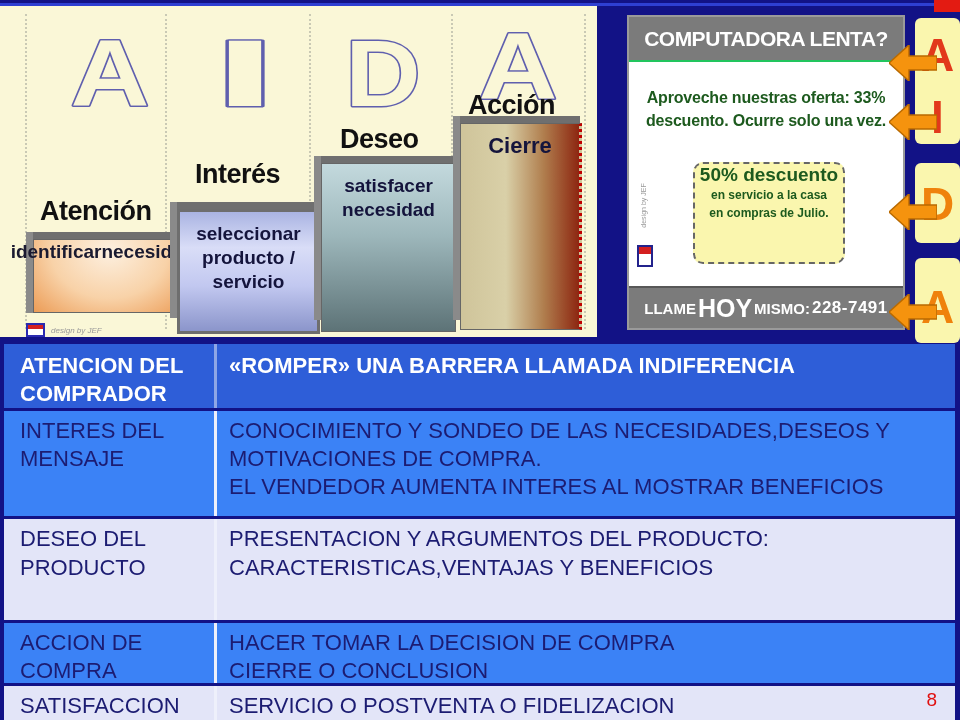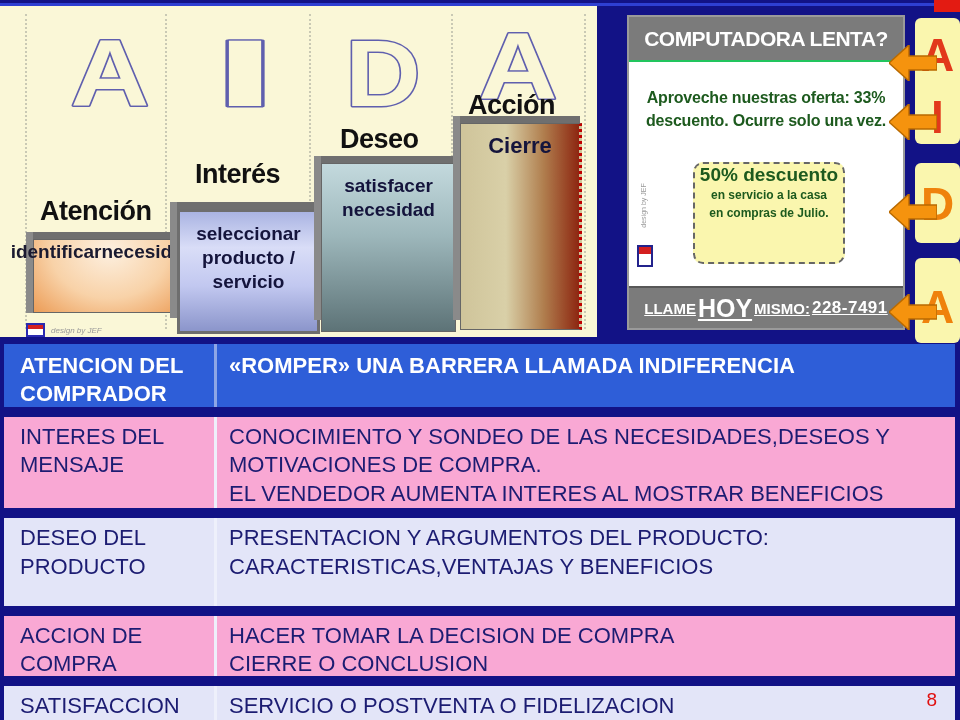--- a/index.html
+++ b/index.html
@@ -41,49 +41,49 @@
   .ad-header{height:43px;background:#7b7b7b;border-bottom:2px solid #22c55e;color:#fff;
              font-weight:bold;font-size:21px;text-align:center;line-height:43px;letter-spacing:-0.5px;}
   .ad-offer{margin-top:24px;text-align:center;color:#1d5a1e;font-weight:bold;font-size:16px;
             line-height:1.45;letter-spacing:-0.2px;}
   .ad-coupon{position:absolute;left:64px;top:145px;width:152px;height:102px;background:#faf6ae;
              border:2px dashed #666;border-radius:10px;text-align:center;box-sizing:border-box;}
   .coupon-title{color:#1d5a1e;font-weight:bold;font-size:19px;}
   .coupon-line{color:#1d5a1e;font-weight:bold;font-size:12px;line-height:1.5;}
   .ad-footer{position:absolute;left:0;right:0;bottom:0;height:40px;background:#7b7b7b;
              border-top:2px solid #585858;color:#fff;text-align:center;display:flex;
-             align-items:center;justify-content:center;gap:2px;text-decoration:underline;}
+             align-items:center;justify-content:center;gap:2px;}
   .f1{font-weight:bold;font-size:15px;}
   .f2{font-weight:bold;font-size:25px;}
   .f3{font-weight:bold;font-size:15px;}
   .f4{font-weight:bold;font-size:17px;letter-spacing:0.5px;}
   .ad-credit-v{position:absolute;left:-16px;top:185px;transform:rotate(-90deg);transform-origin:center;
                font-size:7px;color:#999;width:60px;text-align:center;}
   .ad-flag{position:absolute;left:8px;top:228px;width:12px;height:18px;background:#fff;
            border:2px solid #23238c;}
   .ad-flag::before{content:"";position:absolute;left:0;top:0;right:0;height:7px;background:#d42020;}
 
   
   .strip-block{position:absolute;left:915px;width:45px;background:#faf6ae;border-radius:6px;}
   .strip-letter{position:absolute;left:915px;width:45px;text-align:center;
                 font-weight:bold;font-size:46px;line-height:1;}
   .strip-arrow{position:absolute;left:889px;width:48px;height:36px;z-index:4;}
 
   
   .tbl{position:absolute;left:0;top:344px;width:960px;height:376px;background:#121286;
-       display:flex;flex-direction:column;gap:10px;box-sizing:border-box;padding:0 5px 0 4px;}
+       display:flex;flex-direction:column;gap:3px;box-sizing:border-box;padding:0 5px 0 4px;}
   .t-row{display:flex;box-sizing:border-box;}
   .t-c1{width:210px;box-sizing:border-box;padding:6px 6px 0 16px;}
   .t-c2{flex:1;box-sizing:border-box;padding:6px 6px 0 12px;position:relative;}
   .t-row .t-c1{margin-right:3px;}
   .row-header{height:64px;background:#8ea6e6;}
   .row-header .t-c1,.row-header .t-c2{background:#2e5ed8;color:#fff;font-weight:bold;font-size:22px;line-height:1.25;padding-top:8px;}
   .row-body{color:#1c1c72;font-size:22px;line-height:1.29;}
   .row-body{background:#eef0fb;}
-  .row-dark .t-c1,.row-dark .t-c2{background:#f9a8d4;}
+  .row-dark .t-c1,.row-dark .t-c2{background:#3b82f6;}
   .row-light .t-c1,.row-light .t-c2{background:#e3e5f8;}
   .r2{height:106px;} .r3{height:101px;} .r4{height:60px;} .r5{flex:1;}
   .page-num{position:absolute;right:18px;top:2px;color:#e01010;font-size:19px;font-weight:normal;}
 </style>
 </head>
 <body>
 
 <div class="stage">
   <div class="top-line"></div>
   <div class="corner-red"></div>

